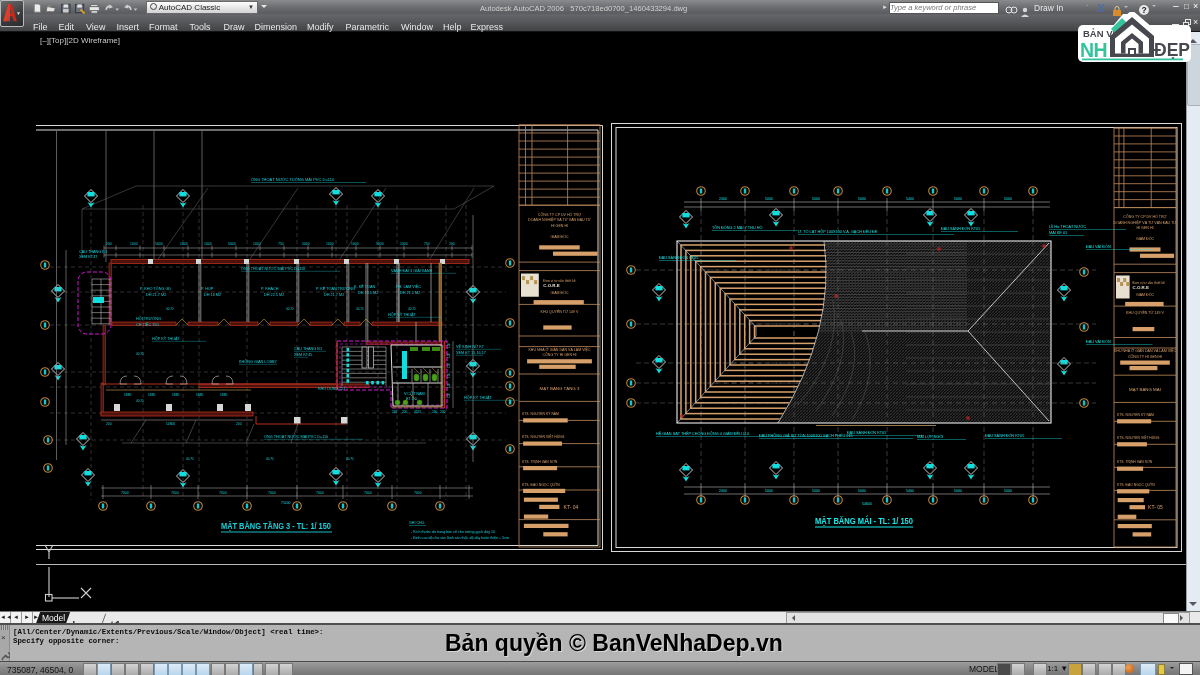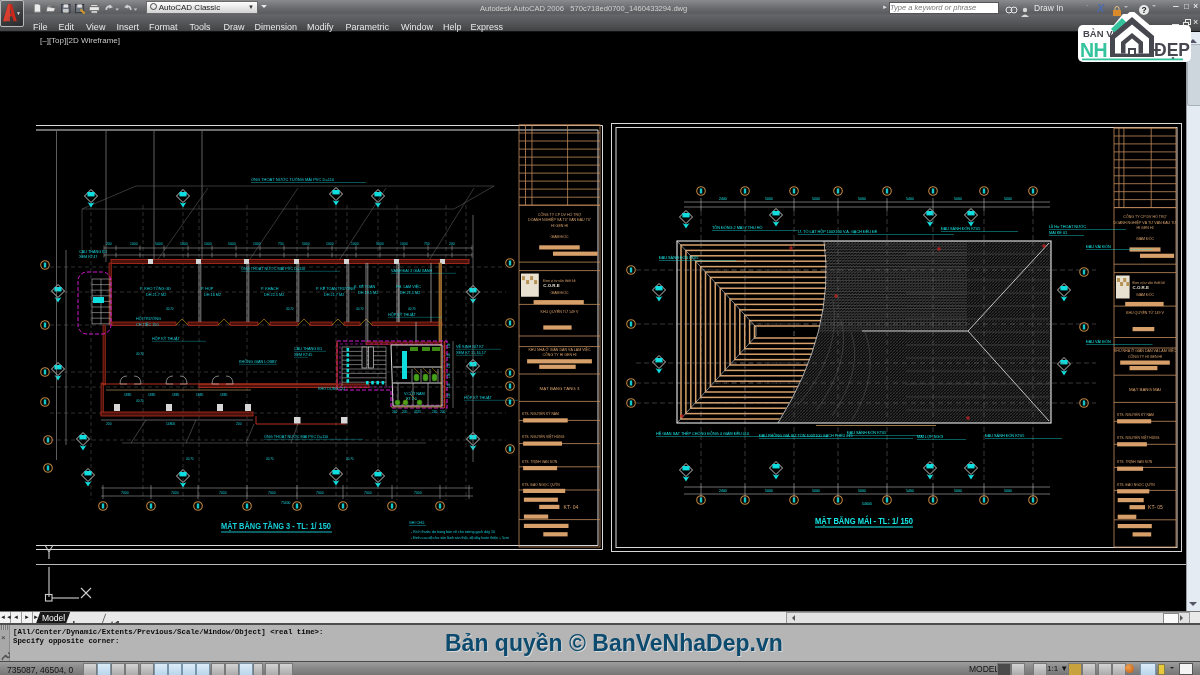--- a/index.html
+++ b/index.html
@@ -33,21 +33,21 @@
 
 #tabrow{left:0;top:611px;width:1200px;height:12px;background:#e9e9e9;border-top:1px solid #777;}
 .navbtn{top:0px;width:10px;height:11px;background:#f2f2f2;border-right:1px solid #999;
   color:#222;font-size:6px;text-align:center;line-height:11px;}
 
 #cmdarea{left:0;top:623px;width:1200px;height:38px;background:#b5b5b5;border-top:2px solid #4e4e4e;}
 #cmdhist{left:13px;top:3px;width:1190px;height:22px;color:#0a0a0a;font-family:"Liberation Mono",monospace;
   font-size:7.4px;font-weight:bold;line-height:9px;white-space:pre;}
 #cmdinput{left:0px;top:25px;width:1200px;height:13px;background:linear-gradient(#f0f0f0,#dadada);
   border-top:1px solid #8a8a8a;}
-#wm-bot{left:445px;top:5px;color:#0c4a6e;font-size:23px;font-weight:bold;z-index:60;
+#wm-bot{left:445px;top:5px;color:#000000;font-size:23px;font-weight:bold;z-index:60;
   text-shadow:1px 1px 0 #d9d9d9;}
 
 #statusbar{left:0;top:661px;width:1200px;height:14px;
   background:linear-gradient(#9d9d9d,#8a8a8a 40%,#737373);border-top:1px solid #4a4a4a;}
 #coords{left:7px;top:3px;font-size:8.5px;color:#111;}
 .sicon{top:1px;width:12px;height:11px;border:1px solid #787878;background:linear-gradient(#d3d3d3,#ababab);}
 .sicon.blue{background:linear-gradient(#ddecf8,#b9d5ec);border-color:#7a96ad;}
 </style></head>
 <body>
 

